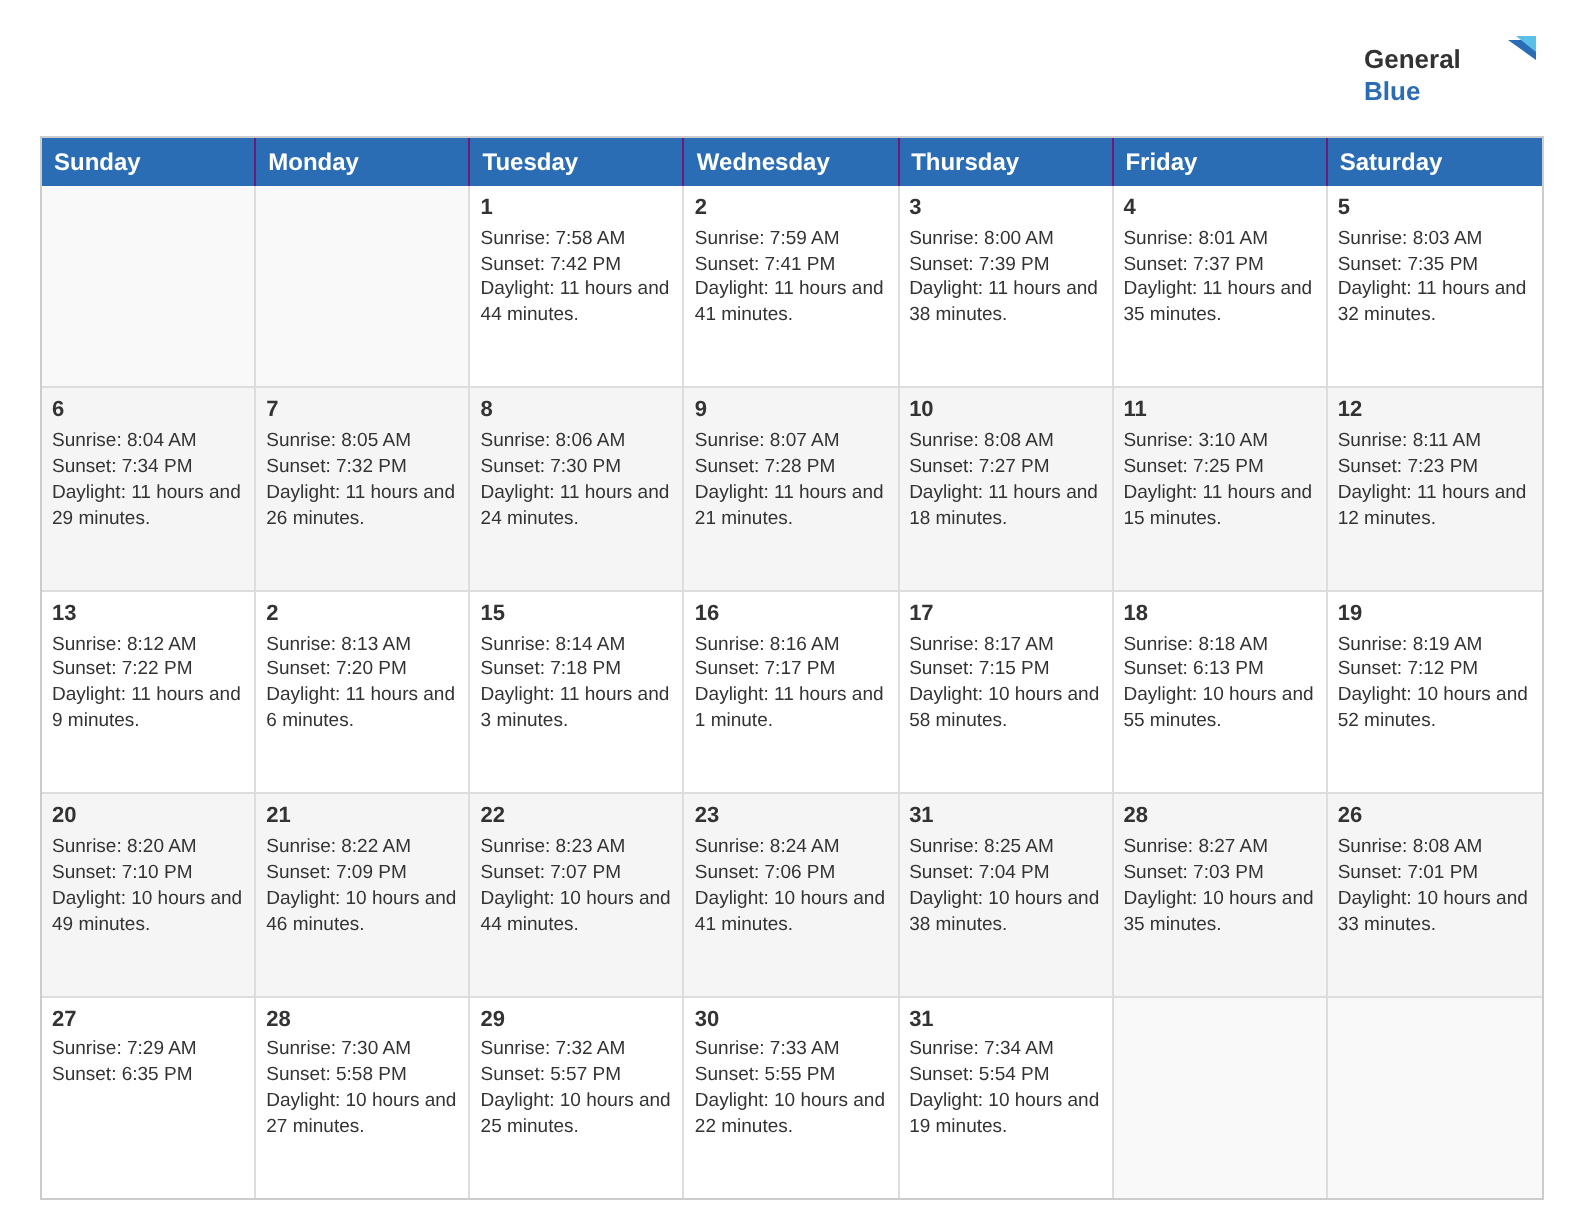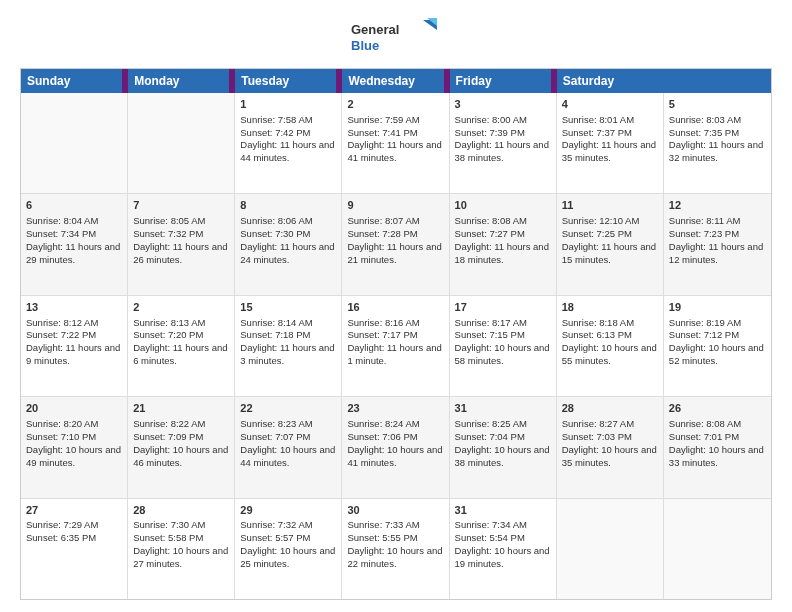--- a/index.html
+++ b/index.html
@@ -12,21 +12,21 @@
     }
     .page {
       width: 792px;
       height: 612px;
       padding: 16px 20px 12px 20px;
       display: flex;
       flex-direction: column;
     }
     .header {
       display: flex;
-      justify-content: center;
+      justify-content: flex-end;
       align-items: flex-start;
       margin-bottom: 8px;
     }
     .logo {
       display: flex;
       align-items: center;
       gap: 2px;
     }
     .title-block {
       text-align: right;
@@ -51,21 +51,21 @@
       display: grid;
       grid-template-columns: repeat(7, 1fr);
       background: #2a6db5;
     }
     .cal-header-cell {
       color: #fff;
       font-size: 12px;
       font-weight: bold;
       padding: 5px 6px;
       text-align: left;
-      border-right: 6px solid #701a75;
+      border-right: 1px solid #701a75;
     }
     .cal-header-cell:last-child { border-right: none; }
     .cal-body {
       flex: 1;
       display: flex;
       flex-direction: column;
     }
     .cal-row {
       display: grid;
       grid-template-columns: repeat(7, 1fr);
@@ -110,40 +110,41 @@
       <div class="location"></div>
     </div>
   </div>
 
   <div class="calendar">
     <div class="cal-header">
     <div class="cal-header-cell">Sunday</div>
         <div class="cal-header-cell">Monday</div>
         <div class="cal-header-cell">Tuesday</div>
         <div class="cal-header-cell">Wednesday</div>
+        <div class="cal-header-cell">Thursday</div>
         <div class="cal-header-cell">Friday</div>
         <div class="cal-header-cell">Saturday</div>
       </div>
     <div class="cal-body">
     <div class="cal-row">
           <div class="cal-cell empty"></div>
           <div class="cal-cell empty"></div>
           <div class="cal-cell"><span class="day-num">1</span><span>Sunrise: 7:58 AM</span><br><span>Sunset: 7:42 PM</span><br><span>Daylight: 11 hours and 44 minutes.</span></div>
           <div class="cal-cell"><span class="day-num">2</span><span>Sunrise: 7:59 AM</span><br><span>Sunset: 7:41 PM</span><br><span>Daylight: 11 hours and 41 minutes.</span></div>
           <div class="cal-cell"><span class="day-num">3</span><span>Sunrise: 8:00 AM</span><br><span>Sunset: 7:39 PM</span><br><span>Daylight: 11 hours and 38 minutes.</span></div>
           <div class="cal-cell"><span class="day-num">4</span><span>Sunrise: 8:01 AM</span><br><span>Sunset: 7:37 PM</span><br><span>Daylight: 11 hours and 35 minutes.</span></div>
           <div class="cal-cell"><span class="day-num">5</span><span>Sunrise: 8:03 AM</span><br><span>Sunset: 7:35 PM</span><br><span>Daylight: 11 hours and 32 minutes.</span></div>
         </div>
         <div class="cal-row row-alt">
           <div class="cal-cell"><span class="day-num">6</span><span>Sunrise: 8:04 AM</span><br><span>Sunset: 7:34 PM</span><br><span>Daylight: 11 hours and 29 minutes.</span></div>
           <div class="cal-cell"><span class="day-num">7</span><span>Sunrise: 8:05 AM</span><br><span>Sunset: 7:32 PM</span><br><span>Daylight: 11 hours and 26 minutes.</span></div>
           <div class="cal-cell"><span class="day-num">8</span><span>Sunrise: 8:06 AM</span><br><span>Sunset: 7:30 PM</span><br><span>Daylight: 11 hours and 24 minutes.</span></div>
           <div class="cal-cell"><span class="day-num">9</span><span>Sunrise: 8:07 AM</span><br><span>Sunset: 7:28 PM</span><br><span>Daylight: 11 hours and 21 minutes.</span></div>
           <div class="cal-cell"><span class="day-num">10</span><span>Sunrise: 8:08 AM</span><br><span>Sunset: 7:27 PM</span><br><span>Daylight: 11 hours and 18 minutes.</span></div>
-          <div class="cal-cell"><span class="day-num">11</span><span>Sunrise: 12:10 AM</span><br><span>Sunset: 7:25 PM</span><br><span>Daylight: 11 hours and 15 minutes.</span></div>
+          <div class="cal-cell"><span class="day-num">11</span><span>Sunrise: 3:10 AM</span><br><span>Sunset: 7:25 PM</span><br><span>Daylight: 11 hours and 15 minutes.</span></div>
           <div class="cal-cell"><span class="day-num">12</span><span>Sunrise: 8:11 AM</span><br><span>Sunset: 7:23 PM</span><br><span>Daylight: 11 hours and 12 minutes.</span></div>
         </div>
         <div class="cal-row">
           <div class="cal-cell"><span class="day-num">13</span><span>Sunrise: 8:12 AM</span><br><span>Sunset: 7:22 PM</span><br><span>Daylight: 11 hours and 9 minutes.</span></div>
           <div class="cal-cell"><span class="day-num">2</span><span>Sunrise: 8:13 AM</span><br><span>Sunset: 7:20 PM</span><br><span>Daylight: 11 hours and 6 minutes.</span></div>
           <div class="cal-cell"><span class="day-num">15</span><span>Sunrise: 8:14 AM</span><br><span>Sunset: 7:18 PM</span><br><span>Daylight: 11 hours and 3 minutes.</span></div>
           <div class="cal-cell"><span class="day-num">16</span><span>Sunrise: 8:16 AM</span><br><span>Sunset: 7:17 PM</span><br><span>Daylight: 11 hours and 1 minute.</span></div>
           <div class="cal-cell"><span class="day-num">17</span><span>Sunrise: 8:17 AM</span><br><span>Sunset: 7:15 PM</span><br><span>Daylight: 10 hours and 58 minutes.</span></div>
           <div class="cal-cell"><span class="day-num">18</span><span>Sunrise: 8:18 AM</span><br><span>Sunset: 6:13 PM</span><br><span>Daylight: 10 hours and 55 minutes.</span></div>
           <div class="cal-cell"><span class="day-num">19</span><span>Sunrise: 8:19 AM</span><br><span>Sunset: 7:12 PM</span><br><span>Daylight: 10 hours and 52 minutes.</span></div>

